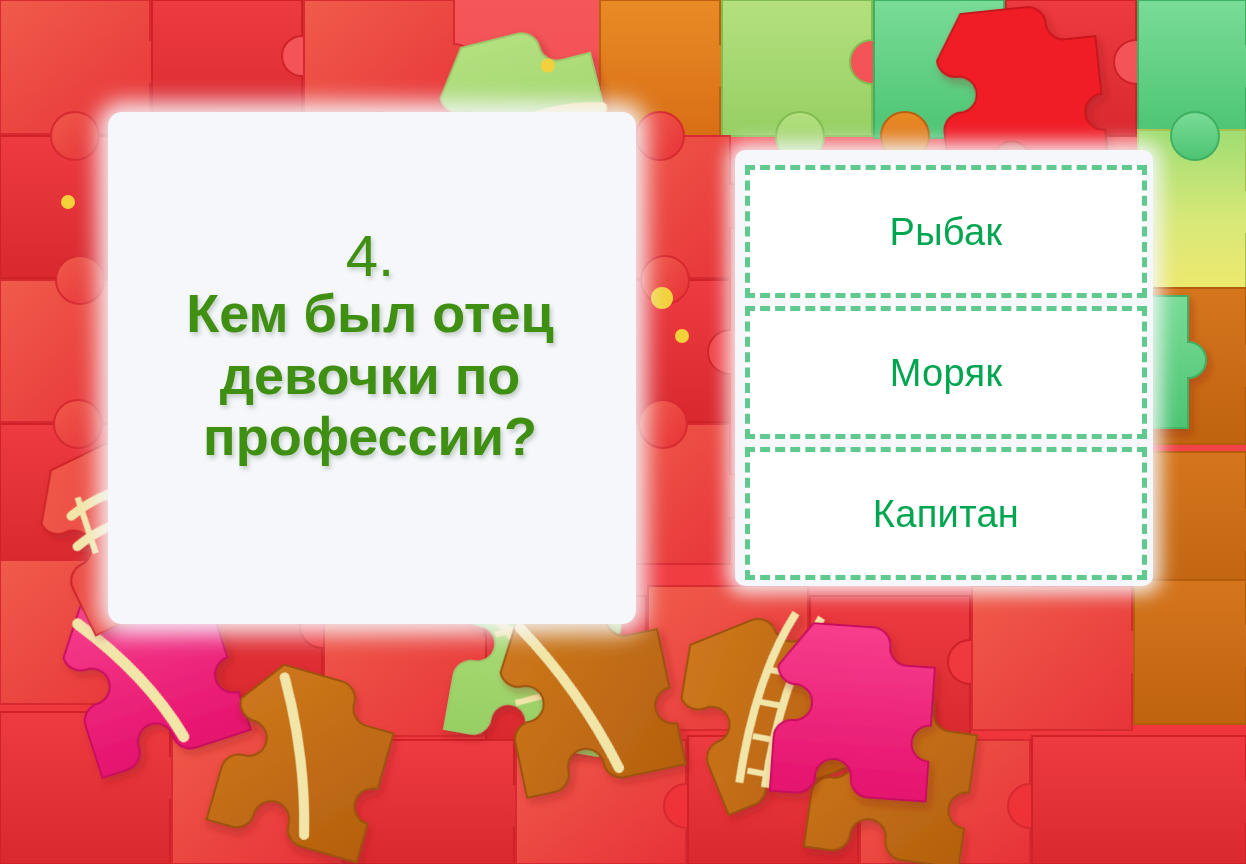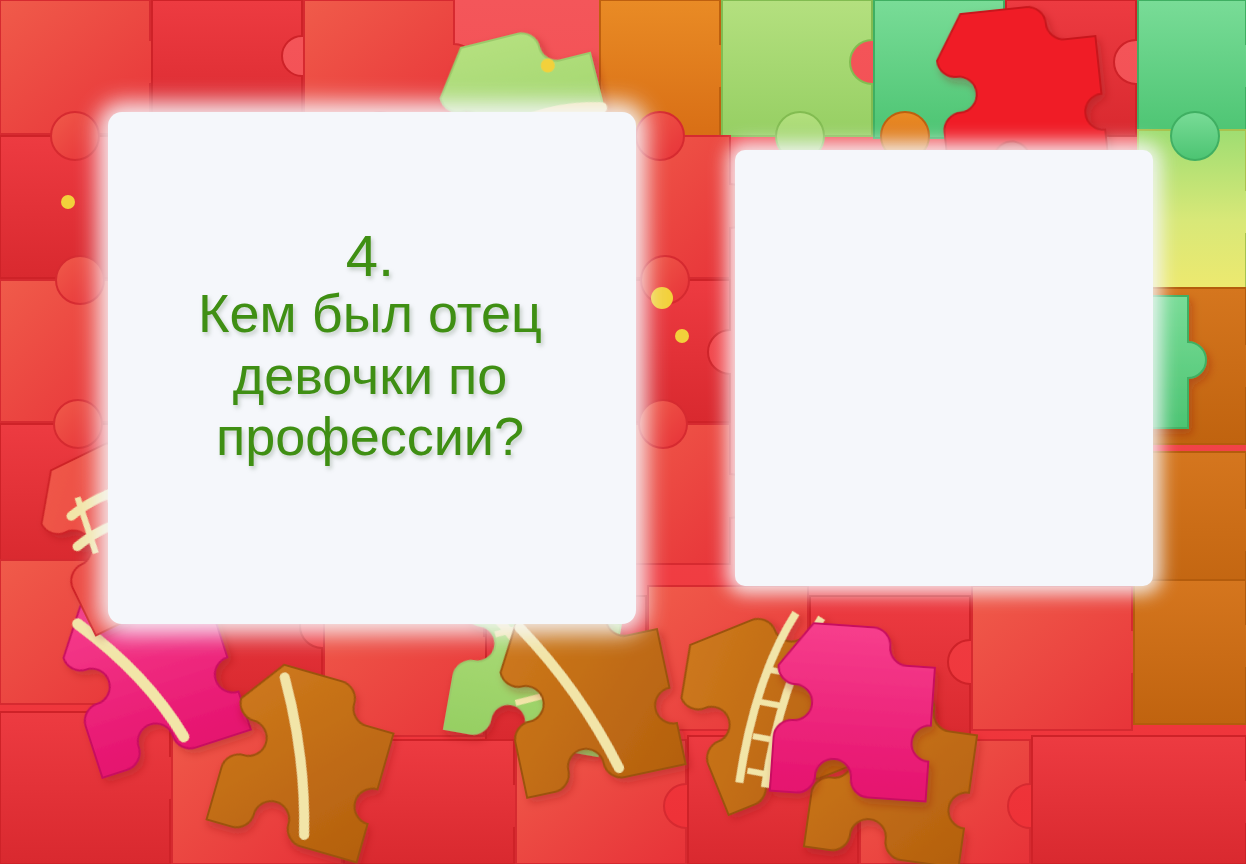--- a/index.html
+++ b/index.html
@@ -65,21 +65,21 @@
     color: #3F8F13;
     text-shadow: 2px 3px 4px rgba(120,140,120,0.40);
     font-weight: normal;
     letter-spacing: 0px;
   }
   .q-text {
     font-size: 54px;
     line-height: 1.14;
     color: #3F8F13;
     text-shadow: 2px 3px 4px rgba(120,140,120,0.40);
-    font-weight: normal;
+    font-weight: bold;
     white-space: pre-line;
     margin-top: -2px;
   }
 
   
   #answers {
     position: absolute;
     left: 745px;
     top: 165px;
     width: 402px;
@@ -324,14 +324,25 @@
   <div class="panel" id="panel-left"></div>
   <div class="panel" id="panel-right"></div>
 
   <div id="question-block">
     <div class="q-number">4.</div>
     <div class="q-text">Кем был отец
 девочки по
 профессии?</div>
   </div>
 
+  <div id="answers">
+    <div class="answer-box">
+      <span class="answer-label">Рыбак</span>
+    </div>
+    <div class="answer-box">
+      <span class="answer-label">Моряк</span>
+    </div>
+    <div class="answer-box">
+      <span class="answer-label">Капитан</span>
+    </div>
+  </div>
 
 </div>
 
 </body></html>

